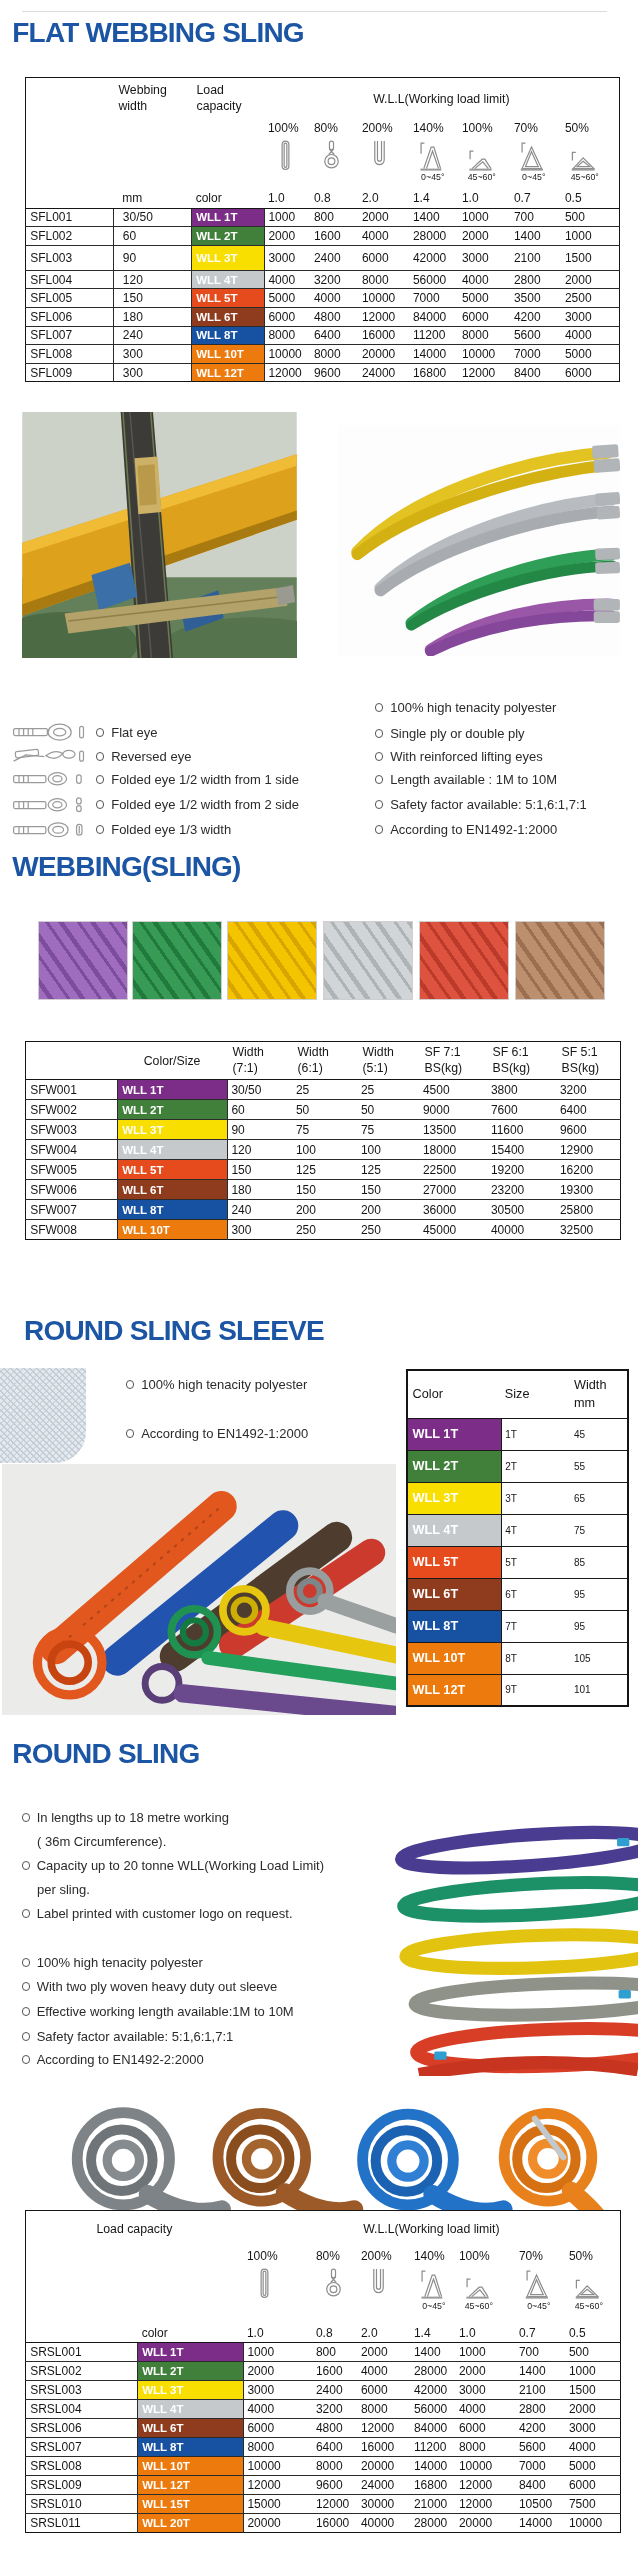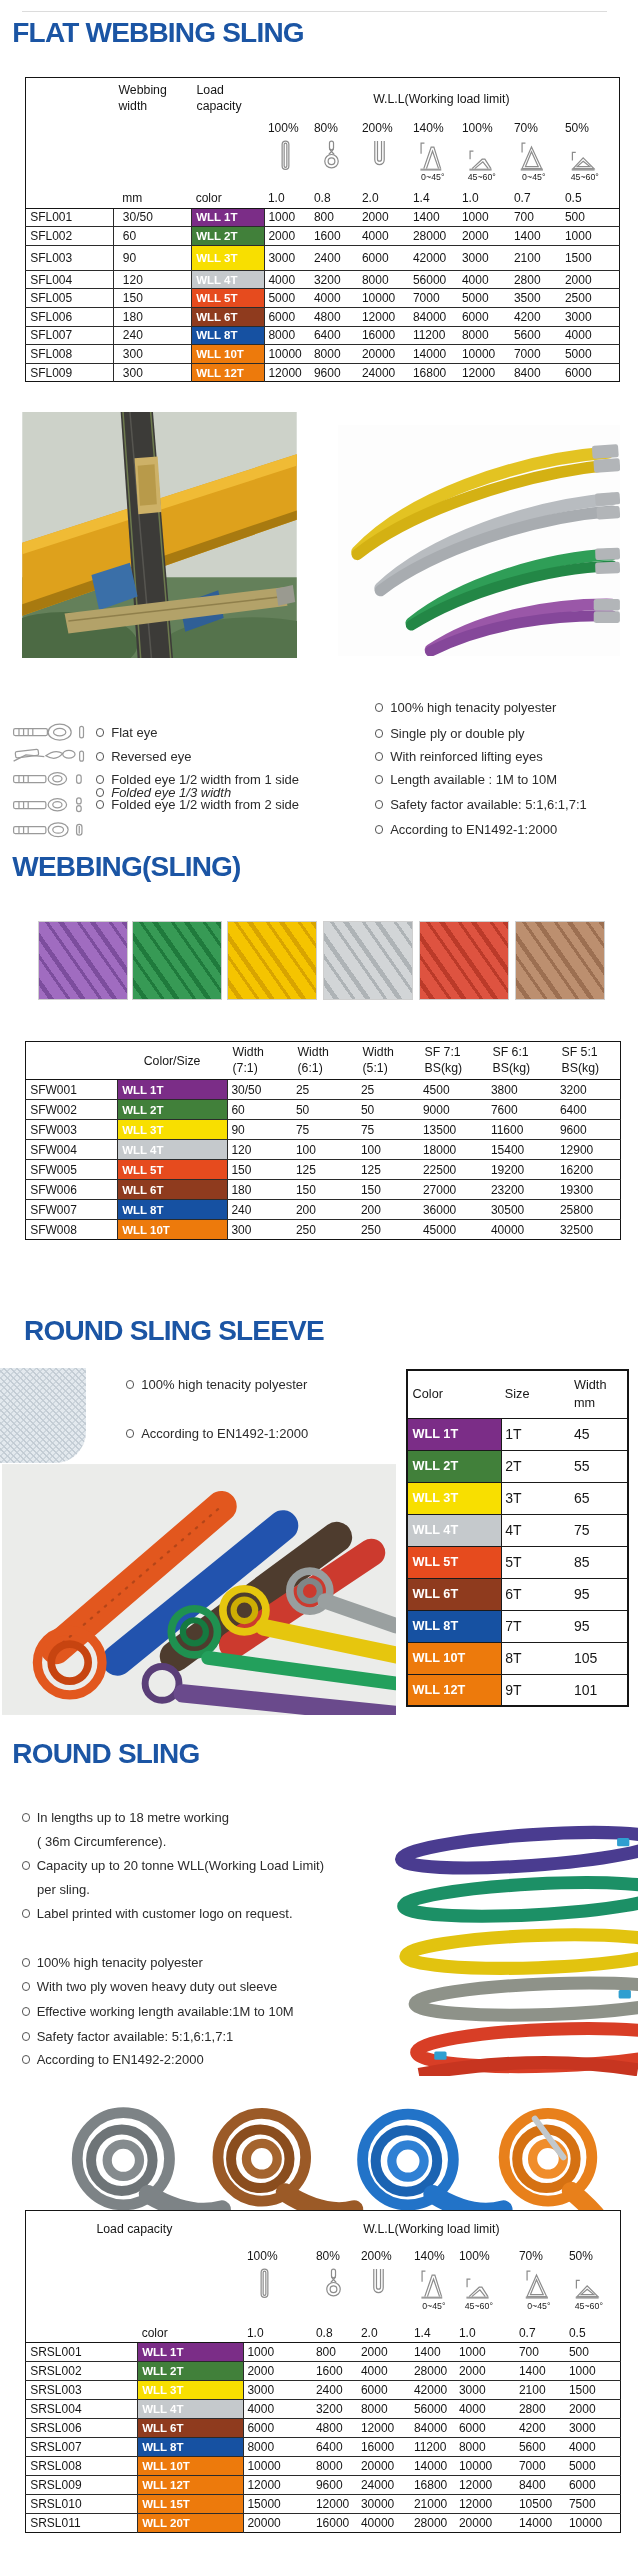--- a/index.html
+++ b/index.html
@@ -20,21 +20,21 @@
   table.cat tr.hlast td{border-bottom:1.5px solid #151515;}
   table.cat tr.dr td{border-top:1.2px solid #2b2b2b;}
   table.cat td.vb{border-left:1.2px solid #2b2b2b;}
   table.cat td.cwll{color:#fff;font-weight:bold;font-size:11.5px;padding-left:4.6px;}
   table.cat td.code{padding-left:4.6px;}
   table.cat td.mmv{padding-left:9.2px;}
   table.cat td.num{padding-left:3.8px;}
 
   
   table.slv{border:2.3px solid #151515;}
-  table.slv td{font-size:14px;}
+  table.slv td{font-size:10px;}
   table.slv tr.dr td{border-top:1.5px solid #1a1a1a;}
   table.slv td.vb{border-left:1.5px solid #1a1a1a;}
   table.slv td.wcol{padding-left:14px;}
   table.slv td.hh{font-size:12.7px;line-height:1.45;}
 
   
   .fitem{position:absolute;display:flex;align-items:center;height:17px;font-size:13px;color:#2b2b2b;white-space:nowrap;}
   .ob{display:inline-block;width:6.2px;height:6.2px;border:1.2px solid #555;border-radius:50%;margin-right:7px;flex:none;background:#fff;}
   .eyeic{position:absolute;width:80px;height:21.5px;}
   .eyeic svg{display:block;width:80px;height:21.5px;}
@@ -374,21 +374,21 @@
       <div class="eyeic" style="left: 12.3px; top: 819px;">
         <svg viewBox="0 0 104 28" fill="none" stroke="#9a9a9a" stroke-width="1.6">
           <rect x="2" y="10" width="42" height="9" rx="2"></rect>
           <path d="M9,10v9M15,10v9M21,10v9"></path>
           <ellipse cx="60" cy="14" rx="13" ry="9"></ellipse>
           <ellipse cx="60" cy="14" rx="7" ry="4.5"></ellipse>
           <rect x="84" y="7" width="7" height="14" rx="3.5"></rect>
           <path d="M87.5,9v10"></path>
         </svg>
       </div>
-      <div class="fitem" style="left: 96px; top: 784px; font-style: italic;">
+      <div class="fitem" style="left: 96px; top: 821px;">
         <span class="ob"></span>
         <span>Folded eye 1/3 width</span>
       </div>
     </div>
   <div id="feat-right">
       <div class="fitem" style="left: 375px; top: 699px;">
         <span class="ob"></span>
         <span>100% high tenacity polyester</span>
       </div>
       <div class="fitem" style="left: 375px; top: 725px; align-items: center;">

